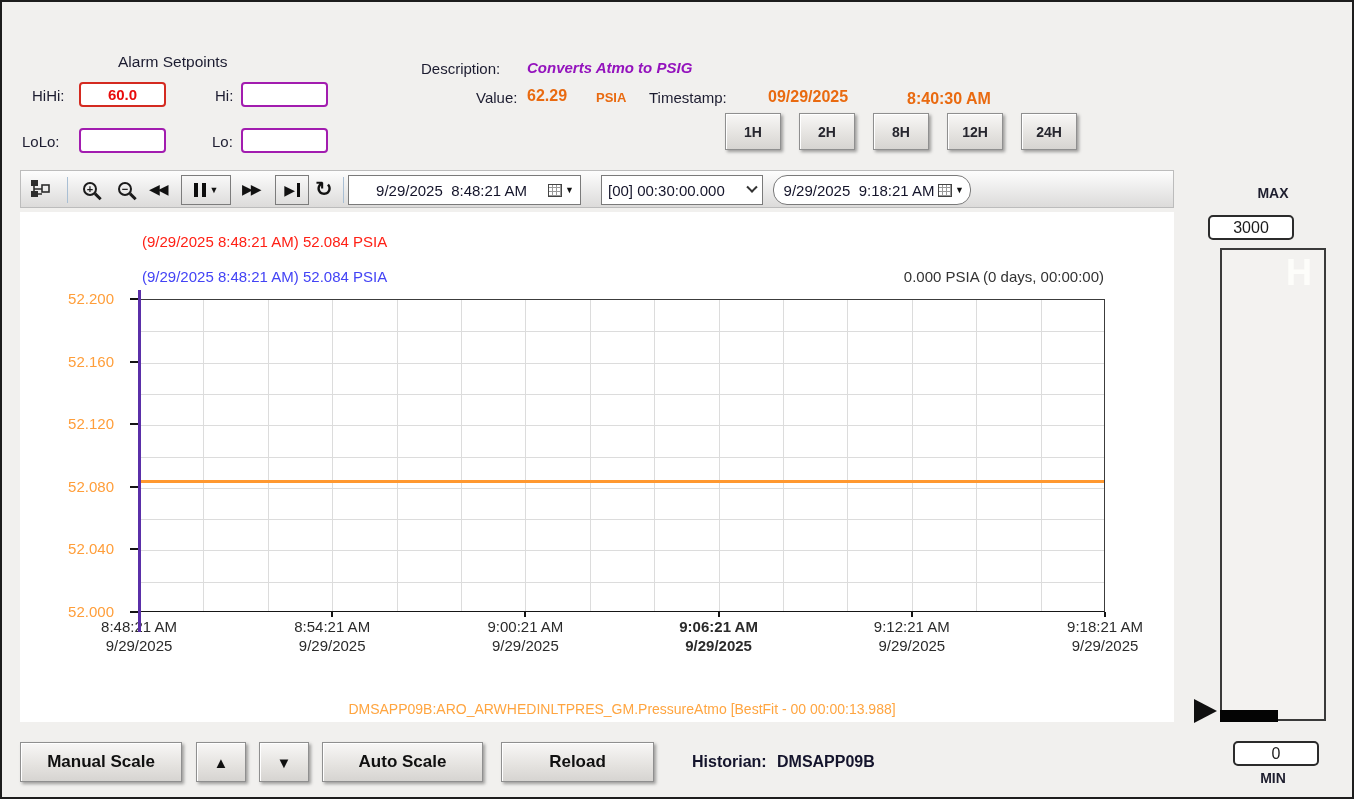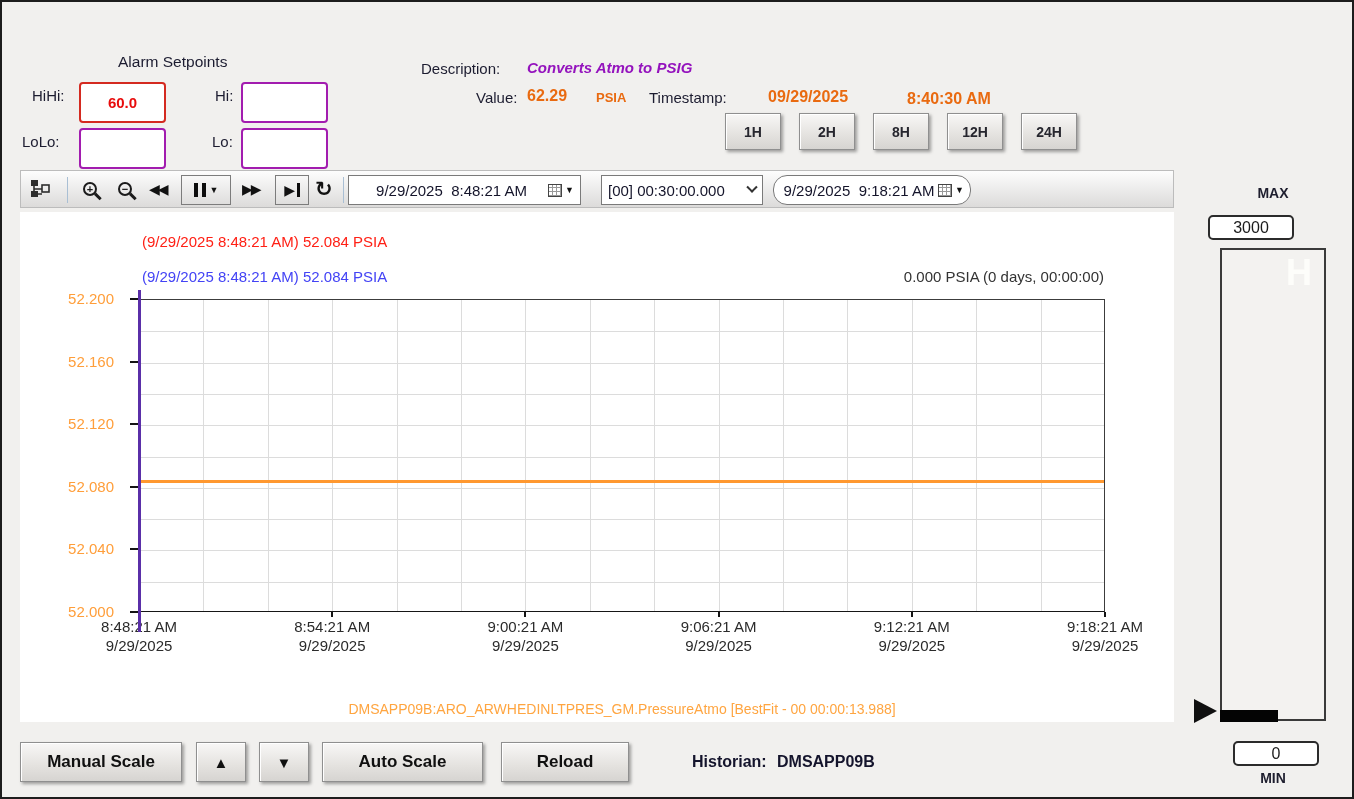--- a/index.html
+++ b/index.html
@@ -12,21 +12,21 @@
   
   .titlebar { position:absolute; left:0; top:0; width:100%; height:46px; background:#ffffff;
               border-bottom:2px solid #2e2e2e; display:flex; align-items:center; }
   .win-icon { width:24px; height:24px; margin-left:12px; }
   .title-text { margin-left:8px; font-size:15px; color:#101010; }
   .close-x { position:absolute; right:14px; top:6px; font-size:27px; font-weight:300; color:#111;
              cursor:default; line-height:32px; }
 
   
   .lbl { position:absolute; font-size:15px; color:#1c1c30; }
-  .al-input { position:absolute; width:87px; height:41px; border:2px solid #a21caf; border-radius:4px;
+  .al-input { position:absolute; width:87px; height:25px; border:2px solid #a21caf; border-radius:4px;
               background:#fff; font-family:inherit; font-size:15px; text-align:center; color:#222; }
   .al-input.hihi { border-color:#d42a20; color:#e80c0c; font-weight:bold; }
 
   
   .desc-val { position:absolute; font-size:15px; font-weight:bold; font-style:italic; color:#9413bd; }
   .orange-b { position:absolute; font-size:16px; font-weight:bold; color:#e96a10; }
   .orange-s { position:absolute; font-size:13px; font-weight:bold; color:#e96a10; }
 
   
   .btn3d { background:linear-gradient(180deg,#f8f7f6 0%,#e4e2df 60%,#d6d4d1 100%);
@@ -226,21 +226,21 @@
       <div class="xtick-group" style="left: 237.2px; top: 405px;">
         <div>8:54:21 AM</div>
         <div>9/29/2025</div>
       </div>
       <div class="xtick-mark" style="left: 504.4px; top: 400px;"></div>
       <div class="xtick-group" style="left: 430.4px; top: 405px;">
         <div>9:00:21 AM</div>
         <div>9/29/2025</div>
       </div>
       <div class="xtick-mark" style="left: 697.6px; top: 400px;"></div>
-      <div class="xtick-group" style="left: 623.6px; top: 405px;">
+      <div class="xtick-group" style="left: 623.6px; top: 405px; font-weight: bold;">
         <div>9:06:21 AM</div>
         <div>9/29/2025</div>
       </div>
       <div class="xtick-mark" style="left: 890.8px; top: 400px;"></div>
       <div class="xtick-group" style="left: 816.8px; top: 405px;">
         <div>9:12:21 AM</div>
         <div>9/29/2025</div>
       </div>
       <div class="xtick-mark" style="left: 1084px; top: 400px;"></div>
       <div class="xtick-group" style="left: 1010px; top: 405px;">
@@ -257,17 +257,17 @@
     <div class="gauge-fill"></div>
   </div>
   <div class="gauge-pointer"></div>
   <div class="gauge-box" style="left:1231px; top:739px;">0</div>
   <span class="gauge-label" style="left:1218px; top:768px;">MIN</span>
 
   <button class="btn3d foot-btn" style="left:18px; width:162px;">Manual Scale</button>
   <button class="btn3d foot-btn" style="left:194px; width:50px; font-size:15px;">▲</button>
   <button class="btn3d foot-btn" style="left:257px; width:50px; font-size:15px;">▼</button>
   <button class="btn3d foot-btn" style="left:320px; width:161px;">Auto Scale</button>
-  <button class="btn3d foot-btn" style="left:499px; width:128px;">Reload</button>
+  <button class="btn3d foot-btn" style="left:499px; width:153px;">Reload</button>
   <span class="hist" style="left:690px;">Historian:</span>
   <span class="hist" style="left:775px;">DMSAPP09B</span>
 
 </div>
 
 </body></html>

